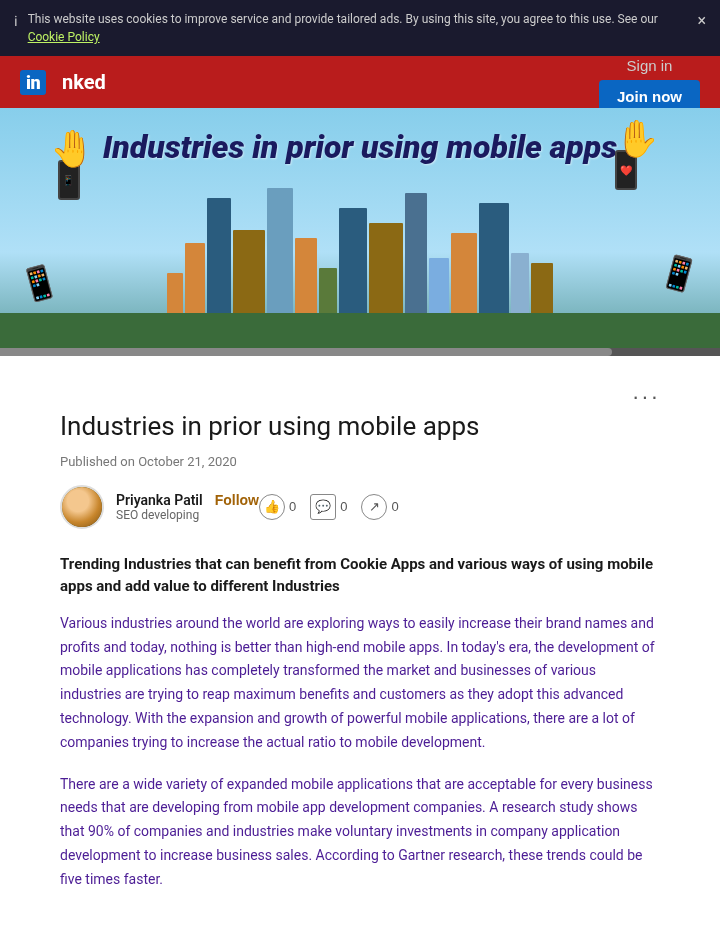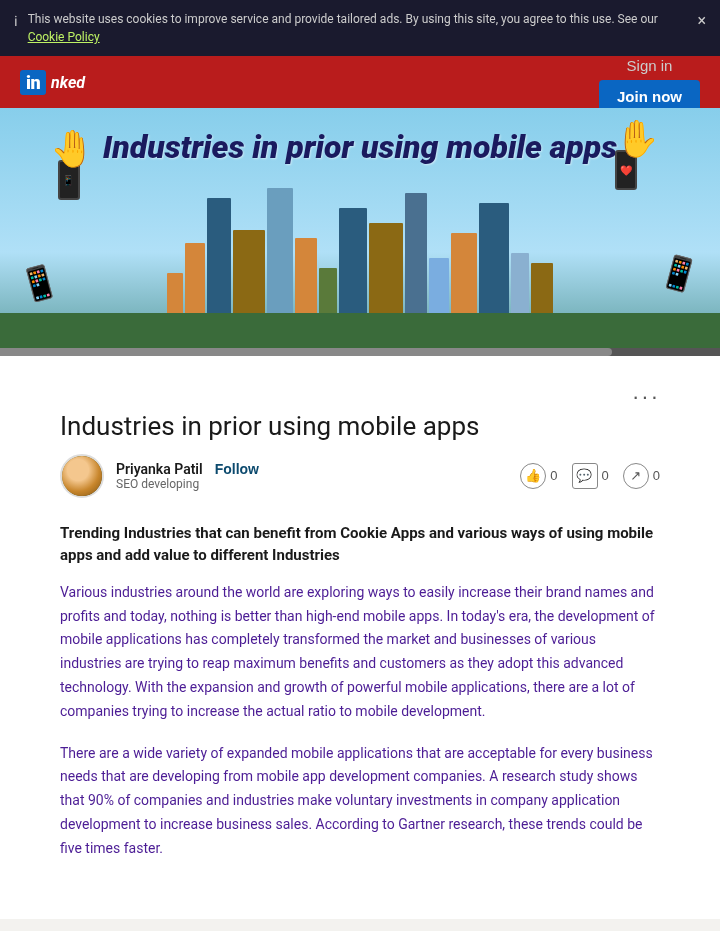--- a/index.html
+++ b/index.html
@@ -55,24 +55,23 @@
       background: #0a66c2;
       color: white;
       font-weight: 900;
       font-size: 18px;
       padding: 2px 6px;
       border-radius: 3px;
       letter-spacing: -0.5px;
     }
     .linkedin-logo .logo-text {
       color: white;
-      font-size: 16px;
+      font-size: 20px;
       font-weight: 700;
-      margin-left: 5px;
-      font-style: italic;
+      margin-left: 16px;
     }
     .nav-actions {
       display: flex;
       align-items: center;
       flex-direction: column;
     }
     .btn-signin {
       color: #ccc;
       background: none;
       border: none;
@@ -209,21 +208,20 @@
       clear: right;
     }
     .article-date {
       font-size: 13px;
       color: #777;
       margin-bottom: 16px;
     }
     .author-row {
       display: flex;
       align-items: center;
-      justify-content: space-between;
       margin-bottom: 24px;
     }
     .author-left {
       display: flex;
       align-items: center;
       gap: 12px;
     }
     .author-avatar {
       width: 44px;
       height: 44px;
@@ -248,21 +246,21 @@
       font-weight: 600;
       color: #1a1a1a;
     }
     .author-title {
       font-size: 12px;
       color: #666;
     }
     .follow-btn {
       background: none;
       border: none;
-      color: #0c4a6e;
+      color: #a16207;
       font-size: 14px;
       font-weight: 600;
       cursor: pointer;
       margin-left: 8px;
     }
     .article-actions {
       display: flex;
       align-items: center;
       gap: 14px;
     }
@@ -376,20 +374,21 @@
   </div>
 </div>
 
 <div class="hero-progress">
   <div class="hero-progress-fill" style="width:85%;"></div>
 </div>
 
 <div class="article-container">
   <button class="article-more-btn">···</button>
   <h1 class="article-title">Industries in prior using mobile apps</h1>
+  <p class="article-date">Published on October 21, 2020</p>
 
   <div class="author-row">
     <div class="author-left">
       <div class="author-avatar">
         <div class="author-avatar-img"></div>
       </div>
       <div>
         <div style="display:flex;align-items:center;gap:4px;">
           <span class="author-name">Priyanka Patil</span>
           <button class="follow-btn">Follow</button>

